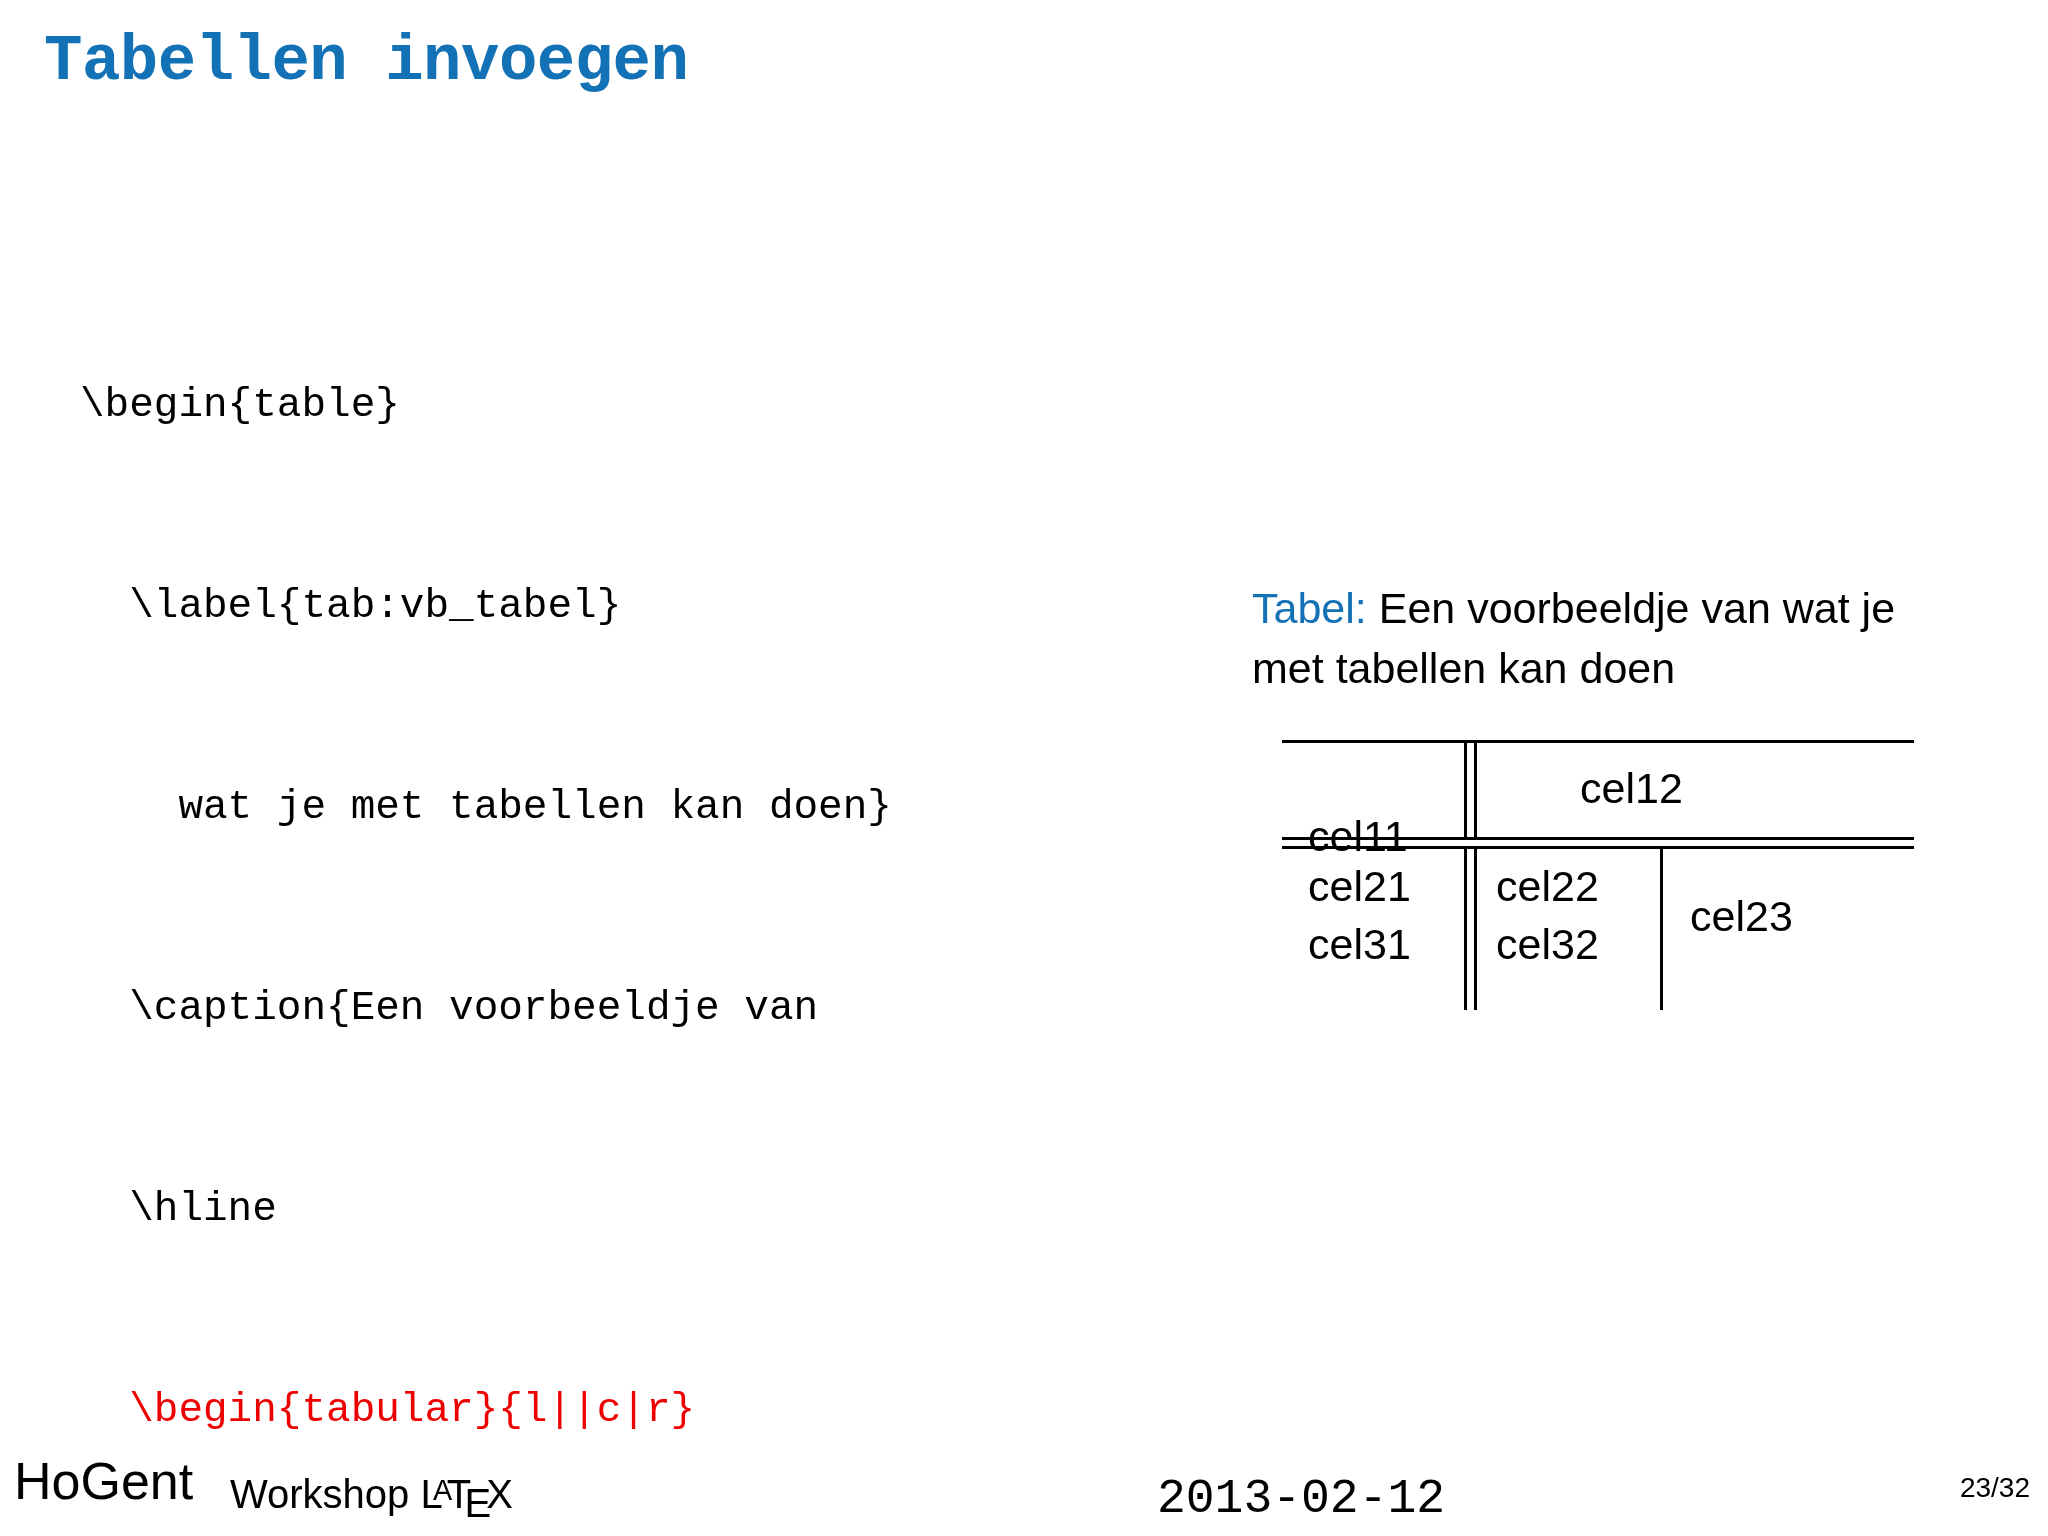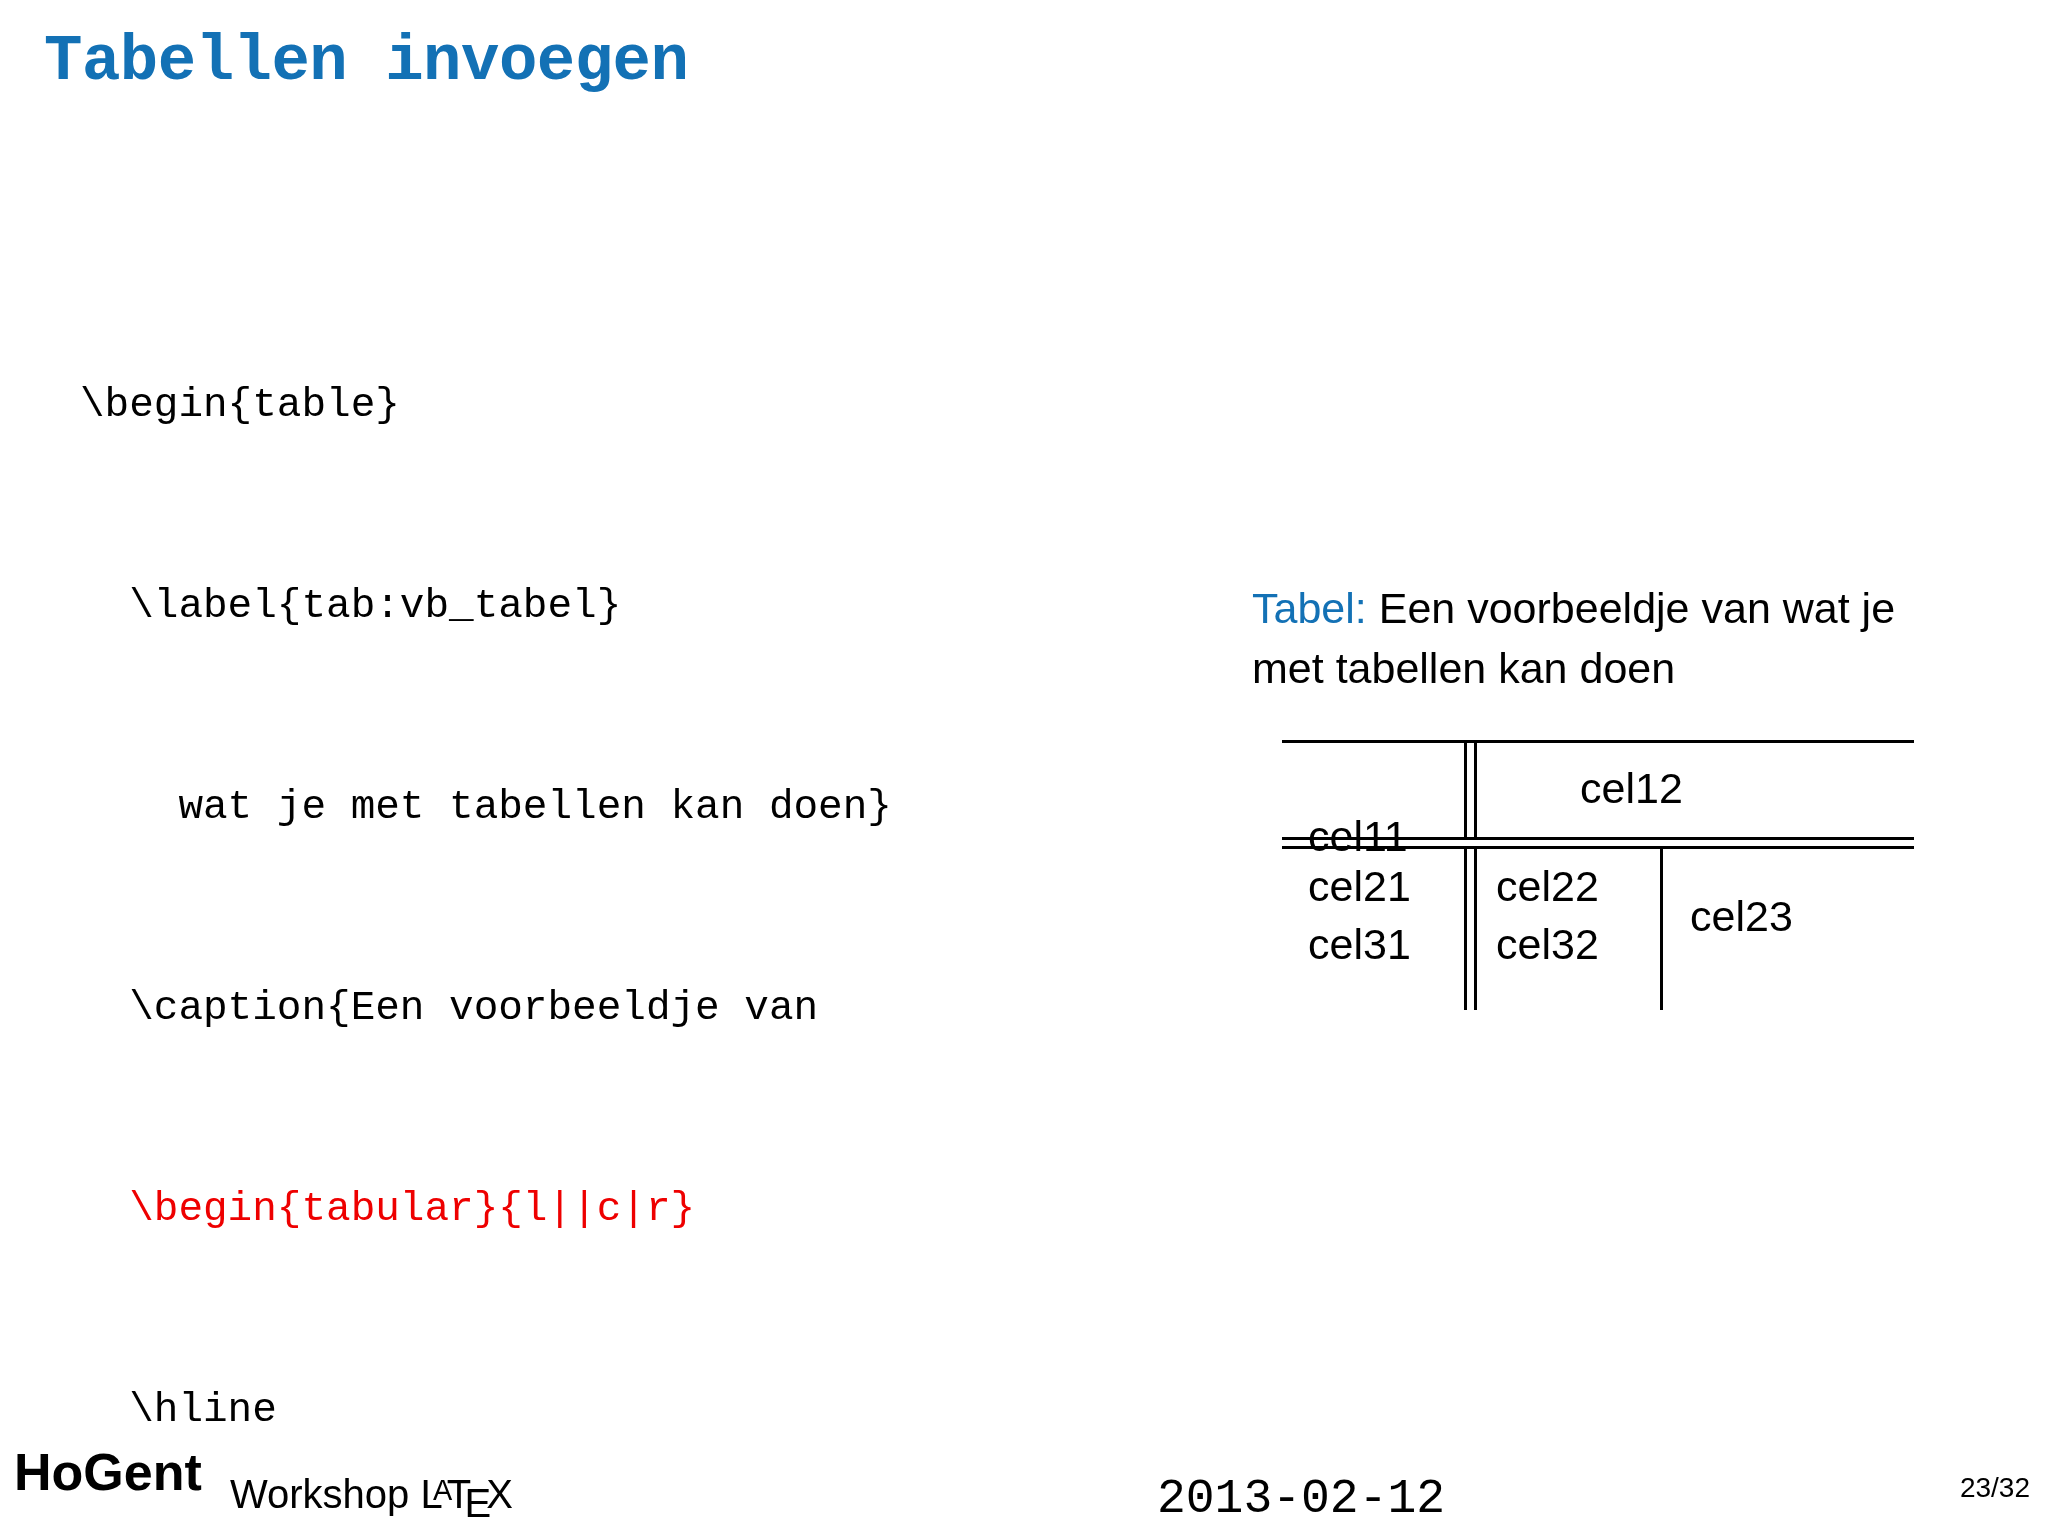--- a/index.html
+++ b/index.html
@@ -113,23 +113,23 @@
   .footer {
     position: absolute;
     left: 0;
     bottom: 0;
     width: 2048px;
     height: 100px;
   }
   .footer-brand {
     position: absolute;
     left: 14px;
-    top: 6px;
-    font-family: "Liberation Sans", sans-serif;
-    font-weight: bold;
+    top: 15px;
+    font-family: "Liberation Sans", sans-serif;
+    font-weight: normal;
     font-size: 52px;
     color: #000000;
     white-space: nowrap;
   }
   .footer-subject {
     position: absolute;
     left: 230px;
     top: 36px;
     font-family: "Liberation Sans", sans-serif;
     font-size: 40px;
@@ -176,22 +176,22 @@
 </head>
 <body>
 
 <div class="slide-title">Tabellen invoegen</div>
 
 <div class="code-block">
   <span class="code-line">\begin{table}</span>
   <span class="code-line">  \label{tab:vb_tabel}</span>
   <span class="code-line">    wat je met tabellen kan doen}</span>
   <span class="code-line">  \caption{Een voorbeeldje van</span>
+  <span class="code-line">  \hline</span>
   <span class="code-line red">  \begin{tabular}{l||c|r}</span>
-  <span class="code-line">  \hline</span>
   
   
   
   
   
   
   
   
 </div>
 

